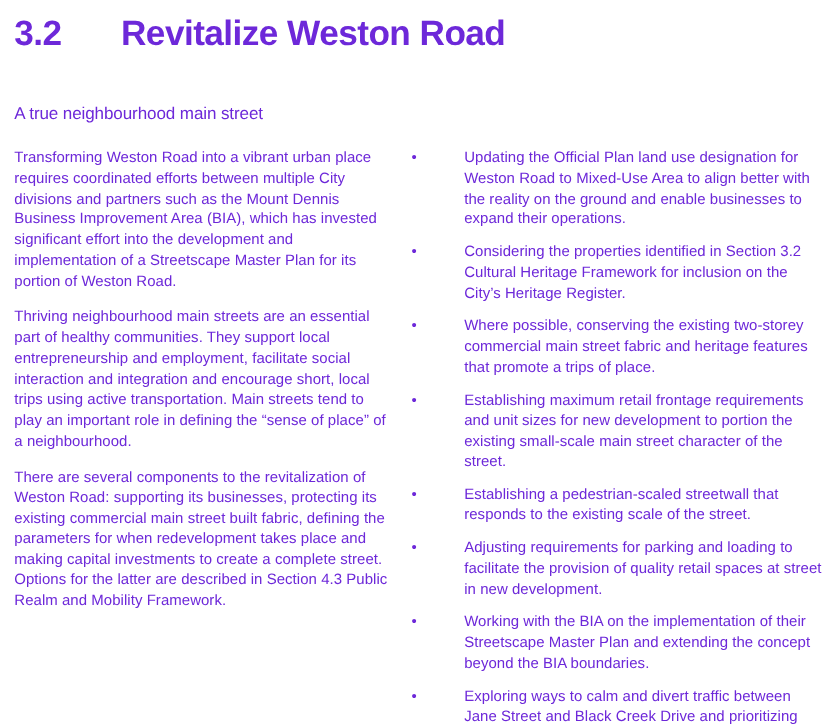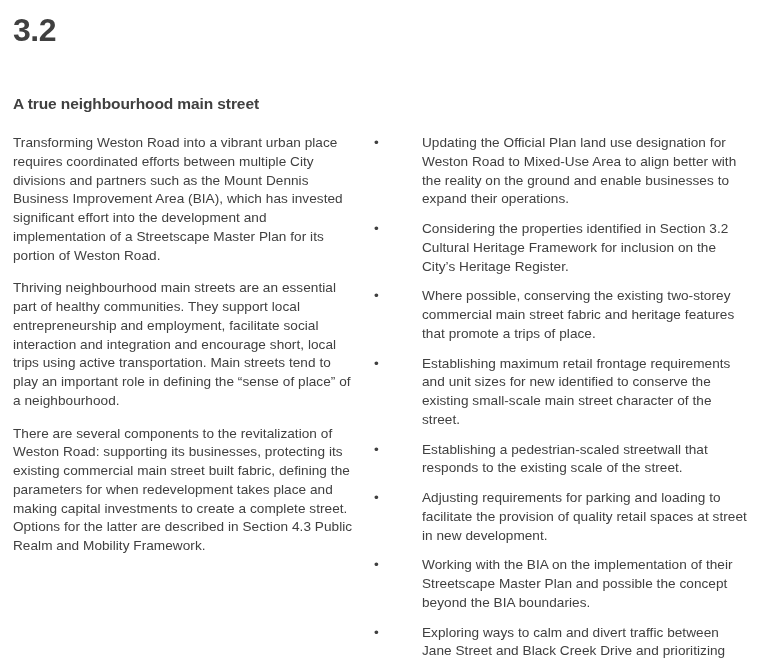--- a/index.html
+++ b/index.html
@@ -31,21 +31,21 @@
     letter-spacing: -0.5px;
   }
   .section-title {
     font-size: 32px;
     font-weight: 700;
     letter-spacing: -0.5px;
   }
   .subheading {
     margin-top: 46px;
     font-size: 15.5px;
-    font-weight: 700;
+    font-weight: 400;
     letter-spacing: -0.1px;
   }
   .columns {
     display: flex;
     margin-top: 21px;
   }
   .col-left {
     width: 341px;
     flex: 0 0 341px;
   }
@@ -81,24 +81,25 @@
     line-height: 1.38;
   }
   .bullet-text {
     flex: 1 1 auto;
     margin-left: 32px;
   }
 </style>
 </head>
 <body>
 
-<div class="page" style="color: #404040; background: rgb(255, 255, 255);">
+<div class="page" style="color: #6d28d9; background: rgb(255, 255, 255);">
 
   <h1 class="doc-header">
     <span class="section-number">3.2</span>
+    <span class="section-title">Revitalize Weston Road</span>
   </h1>
 
   <h2 class="subheading">A true neighbourhood main street</h2>
 
   <div class="columns">
 
     <div class="col-left">
       <p class="body-text">Transforming Weston Road into a vibrant urban place requires coordinated efforts between multiple City divisions and partners such as the Mount Dennis Business Improvement Area (BIA), which has invested significant effort into the development and implementation of a Streetscape Master Plan for its portion of Weston Road.</p>
       <p class="body-text">Thriving neighbourhood main streets are an essential part of healthy communities. They support local entrepreneurship and employment, facilitate social interaction and integration and encourage short, local trips using active transportation. Main streets tend to play an important role in defining the “sense of place” of a neighbourhood.</p>
       <p class="body-text">There are several components to the revitalization of Weston Road: supporting its businesses, protecting its existing commercial main street built fabric, defining the parameters for when redevelopment takes place and making capital investments to create a complete street. Options for the latter are described in Section 4.3 Public Realm and Mobility Framework.</p>
@@ -113,33 +114,33 @@
         <li>
           <span class="bullet">•</span>
           <span class="bullet-text">Considering the properties identified in Section 3.2 Cultural Heritage Framework for inclusion on the City’s Heritage Register.</span>
         </li>
         <li>
           <span class="bullet">•</span>
           <span class="bullet-text">Where possible, conserving the existing two-storey commercial main street fabric and heritage features that promote a trips of place.</span>
         </li>
         <li>
           <span class="bullet">•</span>
-          <span class="bullet-text">Establishing maximum retail frontage requirements and unit sizes for new identified to conserve the existing small-scale main street character of the street.</span>
+          <span class="bullet-text">Establishing maximum retail frontage requirements and unit sizes for new development to portion the existing small-scale main street character of the street.</span>
         </li>
         <li>
           <span class="bullet">•</span>
           <span class="bullet-text">Establishing a pedestrian-scaled streetwall that responds to the existing scale of the street.</span>
         </li>
         <li>
           <span class="bullet">•</span>
           <span class="bullet-text">Adjusting requirements for parking and loading to facilitate the provision of quality retail spaces at street in new development.</span>
         </li>
         <li>
           <span class="bullet">•</span>
-          <span class="bullet-text">Working with the BIA on the implementation of their Streetscape Master Plan and possible the concept beyond the BIA boundaries.</span>
+          <span class="bullet-text">Working with the BIA on the implementation of their Streetscape Master Plan and extending the concept beyond the BIA boundaries.</span>
         </li>
         <li>
           <span class="bullet">•</span>
           <span class="bullet-text">Exploring ways to calm and divert traffic between Jane Street and Black Creek Drive and prioritizing safe movement of pedestrians, cyclists, and surface transit.</span>
         </li>
       </ul>
     </div>
 
   </div>
 

